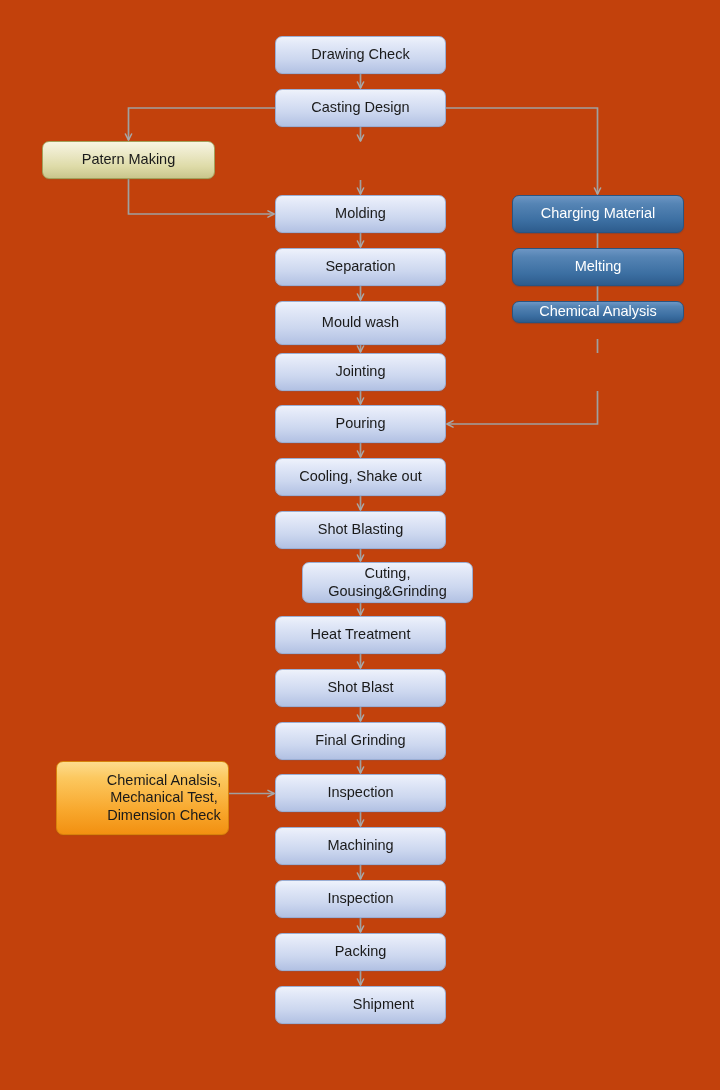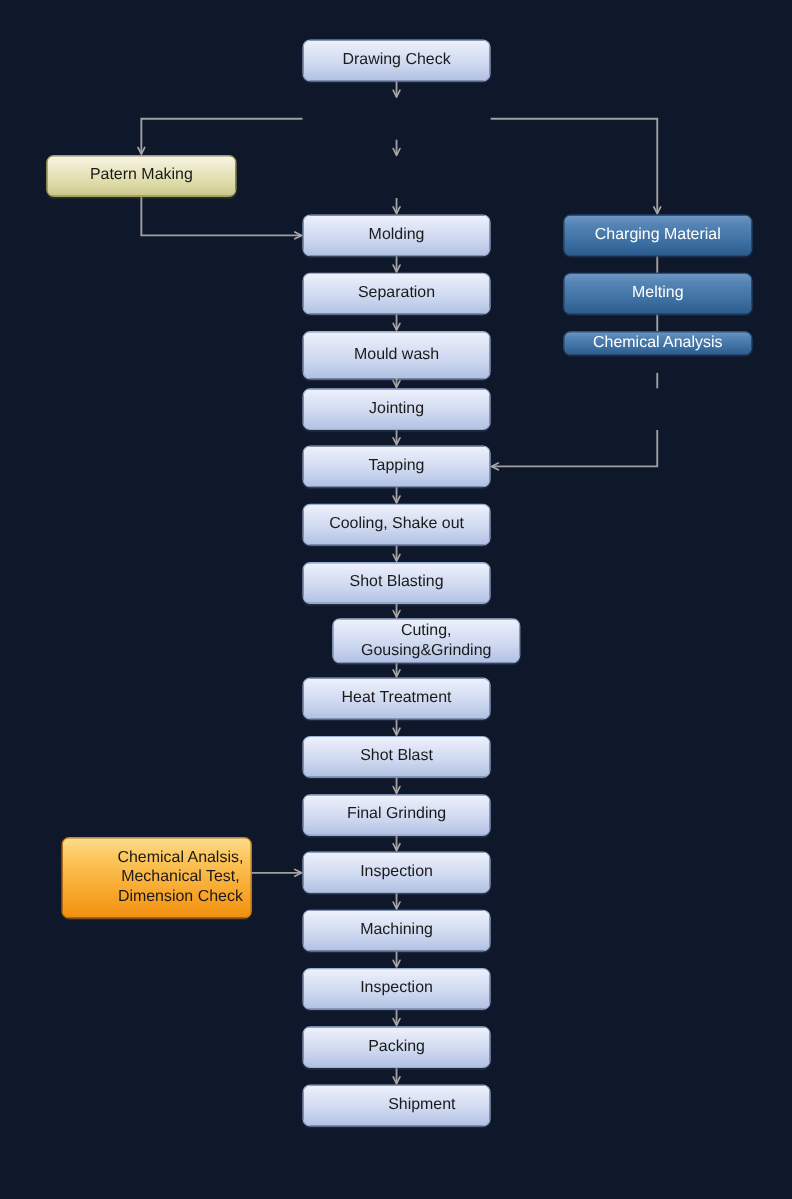--- a/index.html
+++ b/index.html
@@ -7,21 +7,21 @@
     padding: 0;
     background: #ffffff;
   }
   body {
     font-family: "Liberation Sans", sans-serif;
   }
   #canvas {
     position: relative;
     width: 720px;
     height: 1090px;
-    background: #0f172a;
+    background: #c2410c;
     overflow: hidden;
   }
   #wires {
     position: absolute;
     left: 0;
     top: 0;
     width: 720px;
     height: 1090px;
     pointer-events: none;
   }
@@ -124,34 +124,37 @@
 
       <path d="M597.5,391 L597.5,424 L447,424" marker-end="url(#chev)"></path>
 
       <line x1="215" y1="793.5" x2="274" y2="793.5" marker-end="url(#chev)"></line>
     </g>
   </svg>
 
   <div class="node n-blue" style="left:275px;top:36px;width:171px;height:38px;">
       <span class="lbl">Drawing Check</span>
     </div>
+  <div class="node n-blue" style="left:275px;top:89px;width:171px;height:38px;">
+      <span class="lbl">Casting Design</span>
+    </div>
   <div class="node n-blue" style="left:275px;top:195px;width:171px;height:38px;">
       <span class="lbl">Molding</span>
     </div>
   <div class="node n-blue" style="left:275px;top:248px;width:171px;height:38px;">
       <span class="lbl">Separation</span>
     </div>
   <div class="node n-blue" style="left:275px;top:301px;width:171px;height:44px;justify-content:center;">
       <span class="lbl">Mould wash</span>
     </div>
   <div class="node n-blue" style="left:275px;top:353px;width:171px;height:38px;">
       <span class="lbl">Jointing</span>
     </div>
   <div class="node n-blue" style="left:275px;top:405px;width:171px;height:38px;">
-      <span class="lbl">Tapping</span>
+      <span class="lbl">Pouring</span>
     </div>
   <div class="node n-blue" style="left:275px;top:458px;width:171px;height:38px;">
       <span class="lbl">Cooling, Shake out</span>
     </div>
   <div class="node n-blue" style="left:275px;top:511px;width:171px;height:38px;">
       <span class="lbl">Shot Blasting</span>
     </div>
   <div class="node n-blue" style="left:275px;top:562px;width:171px;height:41px;margin-left:27px;">
       <span class="lbl">Cuting,
 Gousing&amp;Grinding</span>

